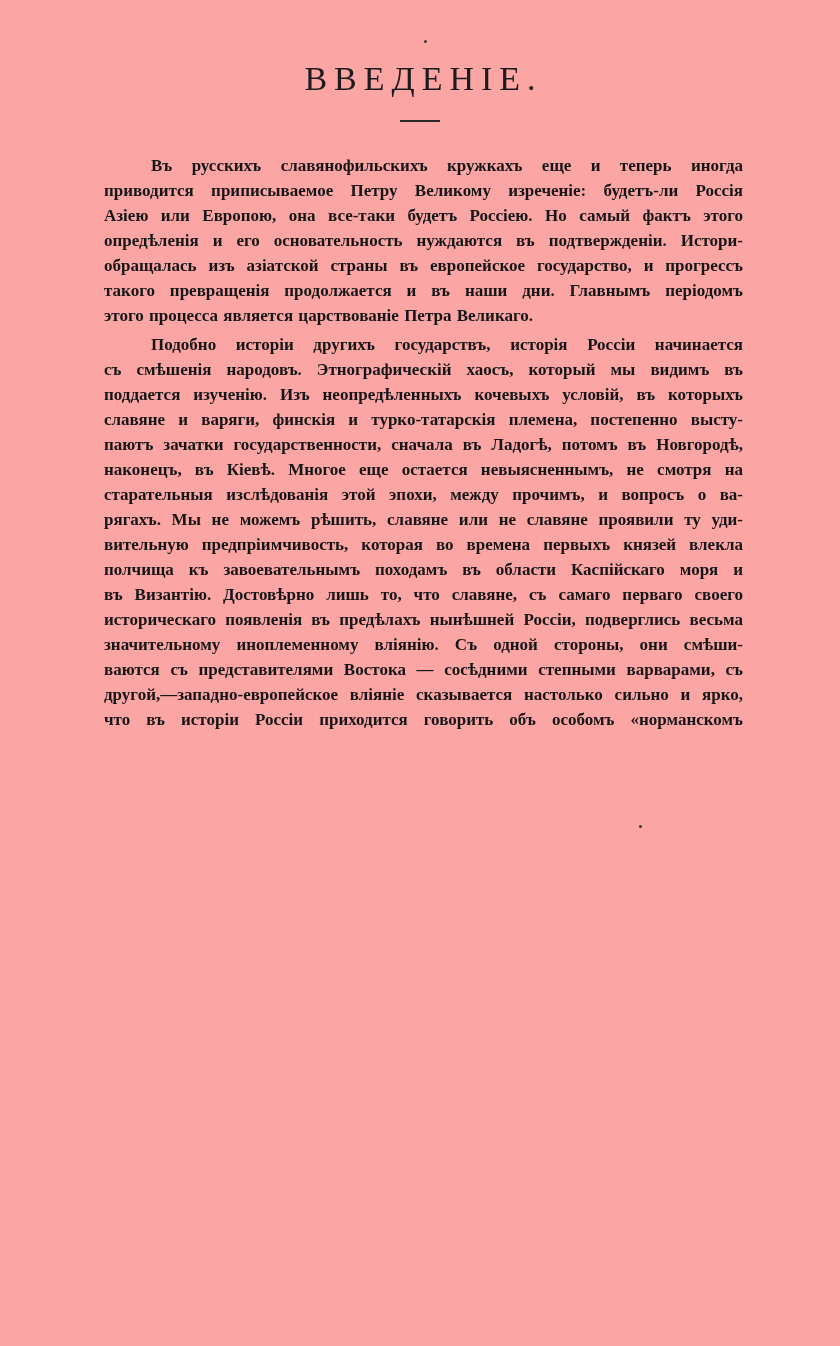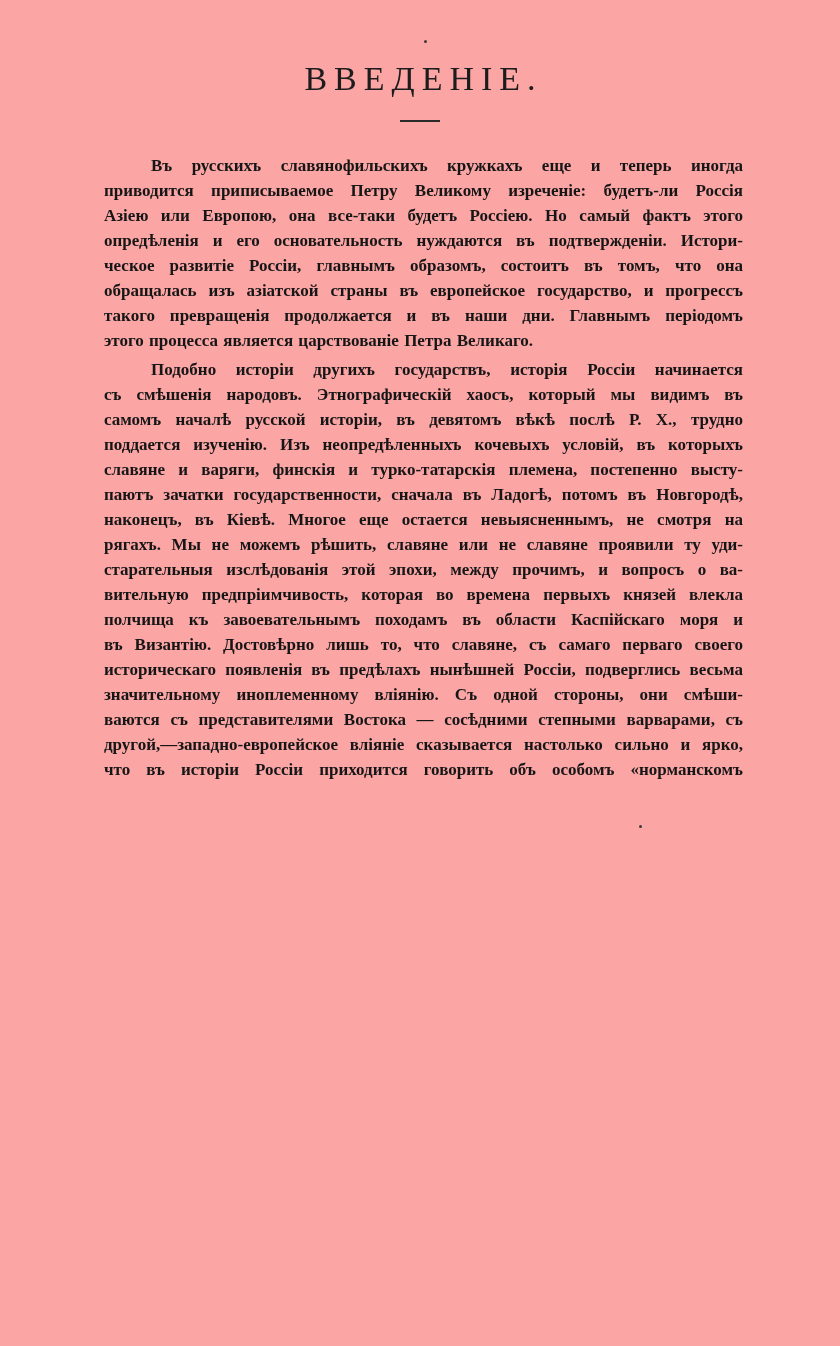--- a/index.html
+++ b/index.html
@@ -75,35 +75,33 @@
 <div class="page">
   <span class="speck speck-top"></span>
   <h1 class="page-title">ВВЕДЕНІЕ.</h1>
   <div class="title-divider"></div>
   <div class="body-text">
       <div class="para">
         <div class="line">Въ русскихъ славянофильскихъ кружкахъ еще и теперь иногда</div>
         <div class="line">приводится приписываемое Петру Великому изреченіе: будетъ-ли Россія</div>
         <div class="line">Азіею или Европою, она все-таки будетъ Россіею. Но самый фактъ этого</div>
         <div class="line">опредѣленія и его основательность нуждаются въ подтвержденіи. Истори-</div>
-        <div class="line">ческое развитіе Россіи, главнымъ образомъ, состоитъ въ томъ, что она</div>
         <div class="line">обращалась изъ азіатской страны въ европейское государство, и прогрессъ</div>
         <div class="line">такого превращенія продолжается и въ наши дни. Главнымъ періодомъ</div>
         <div class="line no-just">этого процесса является царствованіе Петра Великаго.</div>
       </div>
       <div class="para">
         <div class="line">Подобно исторіи другихъ государствъ, исторія Россіи начинается</div>
         <div class="line">съ смѣшенія народовъ. Этнографическій хаосъ, который мы видимъ въ</div>
-        <div class="line">самомъ началѣ русской исторіи, въ девятомъ вѣкѣ послѣ Р. Х., трудно</div>
         <div class="line">поддается изученію. Изъ неопредѣленныхъ кочевыхъ условій, въ которыхъ</div>
         <div class="line">славяне и варяги, финскія и турко-татарскія племена, постепенно высту-</div>
         <div class="line">паютъ зачатки государственности, сначала въ Ладогѣ, потомъ въ Новгородѣ,</div>
         <div class="line">наконецъ, въ Кіевѣ. Многое еще остается невыясненнымъ, не смотря на</div>
+        <div class="line">старательныя изслѣдованія этой эпохи, между прочимъ, и вопросъ о ва-</div>
         <div class="line">рягахъ. Мы не можемъ рѣшить, славяне или не славяне проявили ту уди-</div>
-        <div class="line">старательныя изслѣдованія этой эпохи, между прочимъ, и вопросъ о ва-</div>
         <div class="line">вительную предпріимчивость, которая во времена первыхъ князей влекла</div>
         <div class="line">полчища къ завоевательнымъ походамъ въ области Каспійскаго моря и</div>
         <div class="line">въ Византію. Достовѣрно лишь то, что славяне, съ самаго перваго своего</div>
         <div class="line">историческаго появленія въ предѣлахъ нынѣшней Россіи, подверглись весьма</div>
         <div class="line">значительному иноплеменному вліянію. Съ одной стороны, они смѣши-</div>
         <div class="line">ваются съ представителями Востока — сосѣдними степными варварами, съ</div>
         <div class="line">другой,—западно-европейское вліяніе сказывается настолько сильно и ярко,</div>
         <div class="line">что въ исторіи Россіи приходится говорить объ особомъ «норманскомъ</div>
       </div>
     </div>

